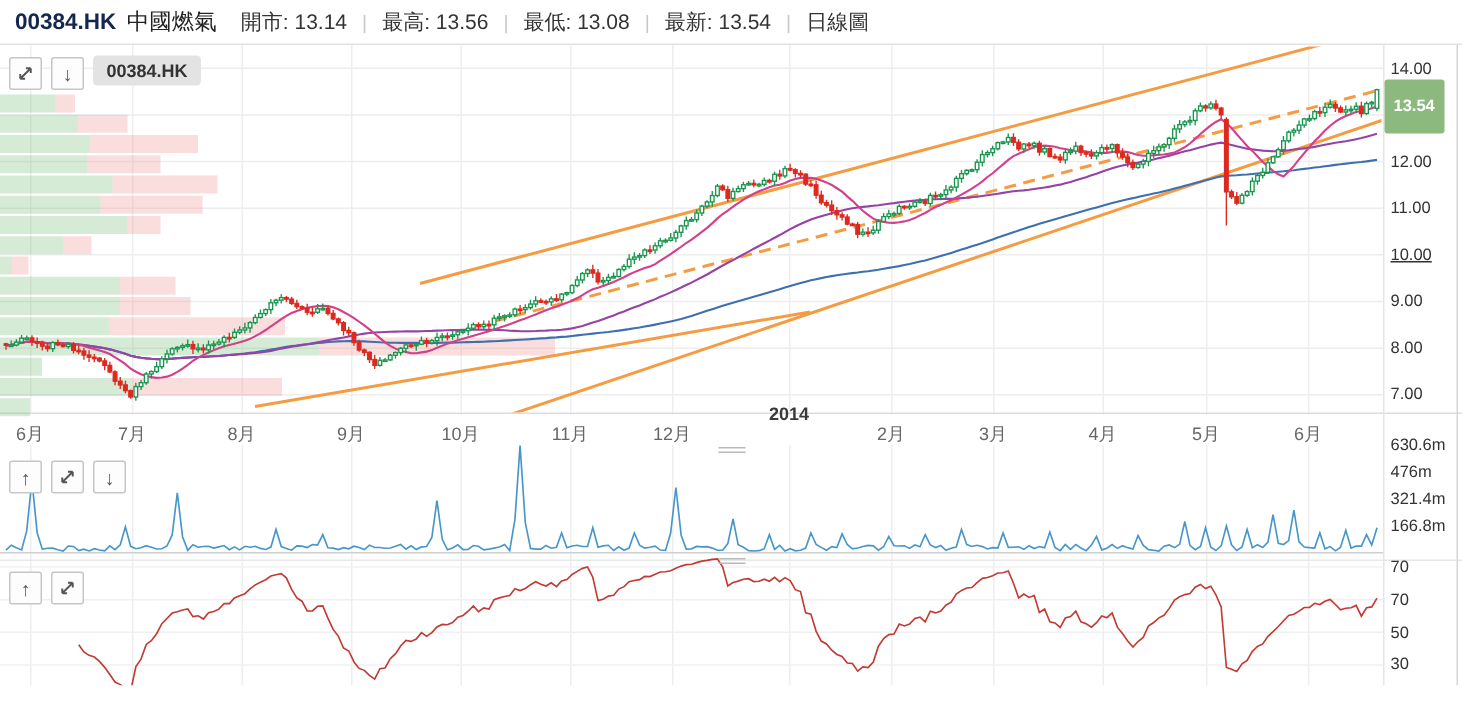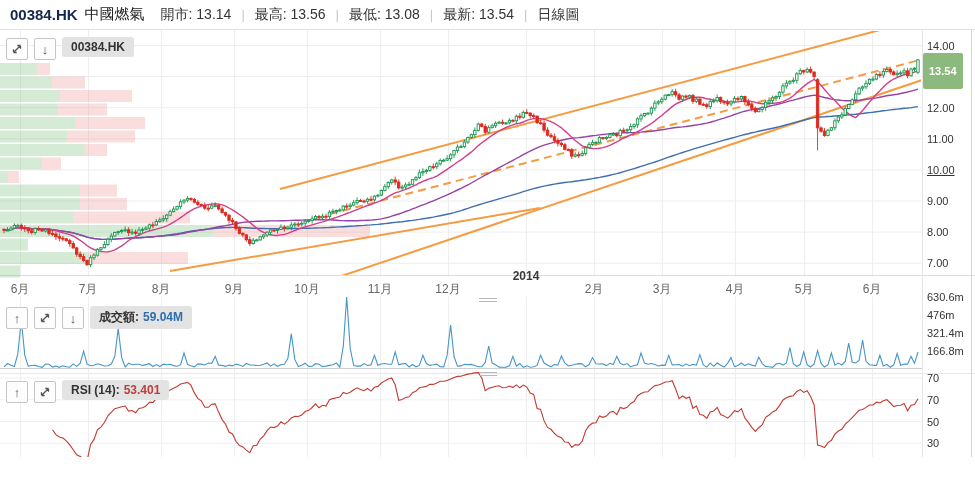--- a/index.html
+++ b/index.html
@@ -711,35 +711,29 @@
     <span>↑</span>
   </div>
   <div class="pbtn" style="left:34px;top:307px;">
     <svg width="12" height="12" viewBox="0 0 12 12">
       <path d="M2.5 9.5 L9.5 2.5 M9.5 2.5 H6.3 M9.5 2.5 V5.7 M2.5 9.5 H5.7 M2.5 9.5 V6.3" stroke="#555" stroke-width="1.3" fill="none"></path>
     </svg>
   </div>
   <div class="pbtn" style="left:62px;top:307px;">
     <span>↓</span>
   </div>
-  <div class="tag" style="left:90px;top:306px;">
-    <span>成交額:</span><span class="v-blue">59.04M</span>
-  </div>
 
   <div class="pbtn" style="left:6px;top:381px;">
     <span>↑</span>
   </div>
   <div class="pbtn" style="left:34px;top:381px;">
     <svg width="12" height="12" viewBox="0 0 12 12">
       <path d="M2.5 9.5 L9.5 2.5 M9.5 2.5 H6.3 M9.5 2.5 V5.7 M2.5 9.5 H5.7 M2.5 9.5 V6.3" stroke="#555" stroke-width="1.3" fill="none"></path>
     </svg>
   </div>
-  <div class="tag" style="left:62px;top:380px;">
-    <span>RSI (14):</span><span class="v-red">53.401</span>
-  </div>
 
   <div class="pane-handle" style="top:296px;">
       <i></i>
       <i></i>
     </div>
   <div class="pane-handle" style="top:370px;">
       <i></i>
       <i></i>
     </div>
 

